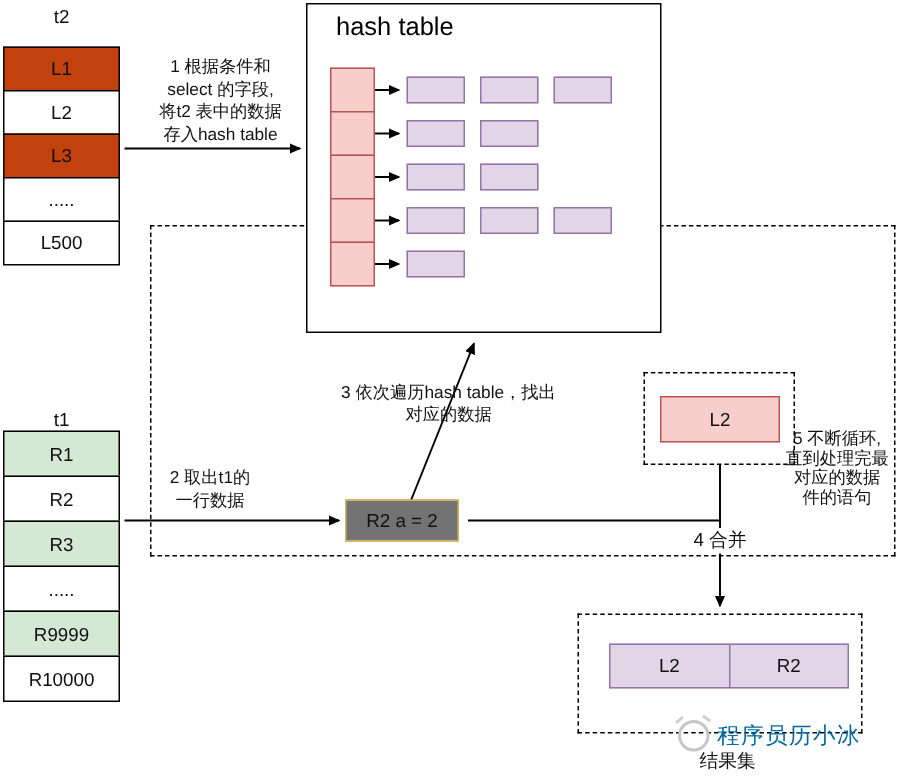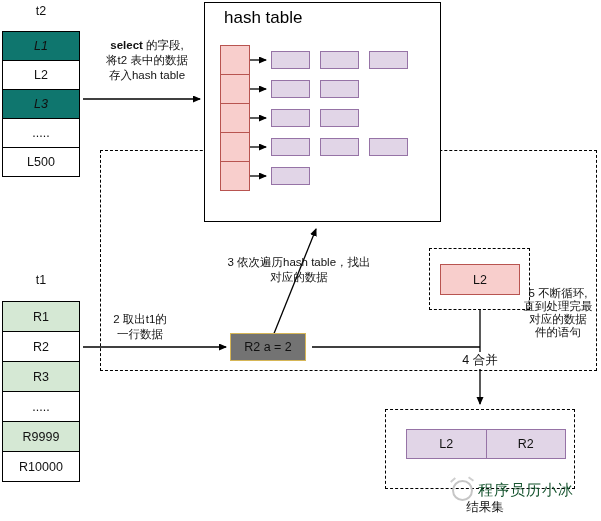--- a/index.html
+++ b/index.html
@@ -12,21 +12,21 @@
 
   
   .tbl { position: absolute; left: 2px; width: 78px; }
   .tbl-title { position: absolute; left: 2px; width: 78px; text-align: center;
                font-size: 12.5px; color: #111; }
   .cell { width: 78px; height: 30px; border: 1px solid #000;
           display: flex; align-items: center; justify-content: center;
           font-size: 12.5px; background: #fff; }
   .cell + .cell { margin-top: -1px; }
   .t1 .cell { height: 31px; }
-  .shade-blue  { background: #0f766e; font-style: italic; }
+  .shade-blue  { background: #c2410c; }
   .shade-green { background: #d5e8d4; }
 
   
   .hash-box { position: absolute; left: 204px; top: 2px; width: 237px; height: 220px;
               border: 1px solid #000; background: #fff; z-index: 2; }
   .hash-title { position: absolute; left: 224px; top: 8px; font-size: 17px;
                 color: #000; z-index: 3; }
   .bucket { position: absolute; left: 220px; top: 45px; width: 30px; z-index: 3; }
   .bucket-cell { width: 30px; height: 30px; background: #f8cecc;
                  border: 1px solid #b85450; }
@@ -37,21 +37,21 @@
 
   
   .dashed { position: absolute; border: 1px dashed #000; background: transparent; }
   .big-dash    { left: 100px; top: 150px; width: 497px; height: 221px; z-index: 1; }
   .temp-dash   { left: 429px; top: 248px; width: 101px; height: 62px; z-index: 2; }
   .result-dash { left: 385px; top: 409px; width: 190px; height: 80px; z-index: 2; }
 
   
   .note { position: absolute; font-size: 11.5px; line-height: 15px;
           text-align: center; color: #111; z-index: 4; }
-  .bold { font-weight: bold; }
+  .bold { font-weight: normal; }
 
   
   .probe { position: absolute; left: 230px; top: 333px; width: 76px; height: 28px;
            background: #737373; border: 1px solid #d6b656;
            display: flex; align-items: center; justify-content: center;
            font-size: 12.5px; z-index: 4; }
   .temp-item { position: absolute; left: 440px; top: 264px; width: 80px; height: 31px;
                background: #f8cecc; border: 1px solid #b85450;
                display: flex; align-items: center; justify-content: center;
                font-size: 12.5px; z-index: 3; }
@@ -73,21 +73,21 @@
   .watermark { position: absolute; left: 452px; top: 480px; display: flex;
                align-items: center; gap: 5px; z-index: 4; }
   .wm-logo { width: 21px; height: 21px; border: 2px solid #c6c6c6;
              border-radius: 50%; position: relative; }
   .wm-logo::before { content: ""; position: absolute; left: -4px; top: -3px;
                      width: 6px; height: 2px; background: #cfcfcf;
                      transform: rotate(-40deg); }
   .wm-logo::after  { content: ""; position: absolute; right: -3px; top: -4px;
                      width: 6px; height: 2px; background: #cfcfcf;
                      transform: rotate(35deg); }
-  .wm-text { font-size: 15px; color: #14532d; letter-spacing: 1px; white-space: nowrap; }
+  .wm-text { font-size: 15px; color: #0369a1; letter-spacing: 1px; white-space: nowrap; }
 
   svg.connectors { position: absolute; left: 0; top: 0; z-index: 3;
                    pointer-events: none; }
 </style>
 </head>
 <body>
 
 <div id="canvas">
 
   <div class="dashed big-dash"></div>
@@ -95,21 +95,21 @@
   <div class="tbl-title" style="top:4px">t2</div>
   <div class="tbl t2" style="top:31px">
     <div class="cell shade-blue">L1</div>
     <div class="cell">L2</div>
     <div class="cell shade-blue">L3</div>
     <div class="cell">.....</div>
     <div class="cell">L500</div>
   </div>
 
   <div class="tbl-title" style="top:273px">t1</div>
-  <div class="tbl t1" style="top:301px">
+  <div class="tbl t1" style="top:287px">
     <div class="cell shade-green">R1</div>
     <div class="cell">R2</div>
     <div class="cell shade-green">R3</div>
     <div class="cell">.....</div>
     <div class="cell shade-green">R9999</div>
     <div class="cell">R10000</div>
   </div>
 
   <div class="hash-box"></div>
   <div class="hash-title">hash table</div>
@@ -136,20 +136,21 @@
   <div class="chain-row" style="left:271px; top:138px">
       <div class="chain-box"></div>
       <div class="chain-box"></div>
       <div class="chain-box"></div>
     </div>
   <div class="chain-row" style="left:271px; top:167px">
       <div class="chain-box"></div>
     </div>
 
   <div class="note" style="left:86px; top:38px; width:122px">
+    <div>1 根据条件和</div>
     <div><span class="bold">select</span><span> 的字段,</span></div>
     <div>将t2 表中的数据</div>
     <div>存入hash table</div>
   </div>
 
   <div class="note" style="left:213px; top:255px; width:172px">
     <div>3 依次遍历hash table，找出</div>
     <div>对应的数据</div>
   </div>
 

